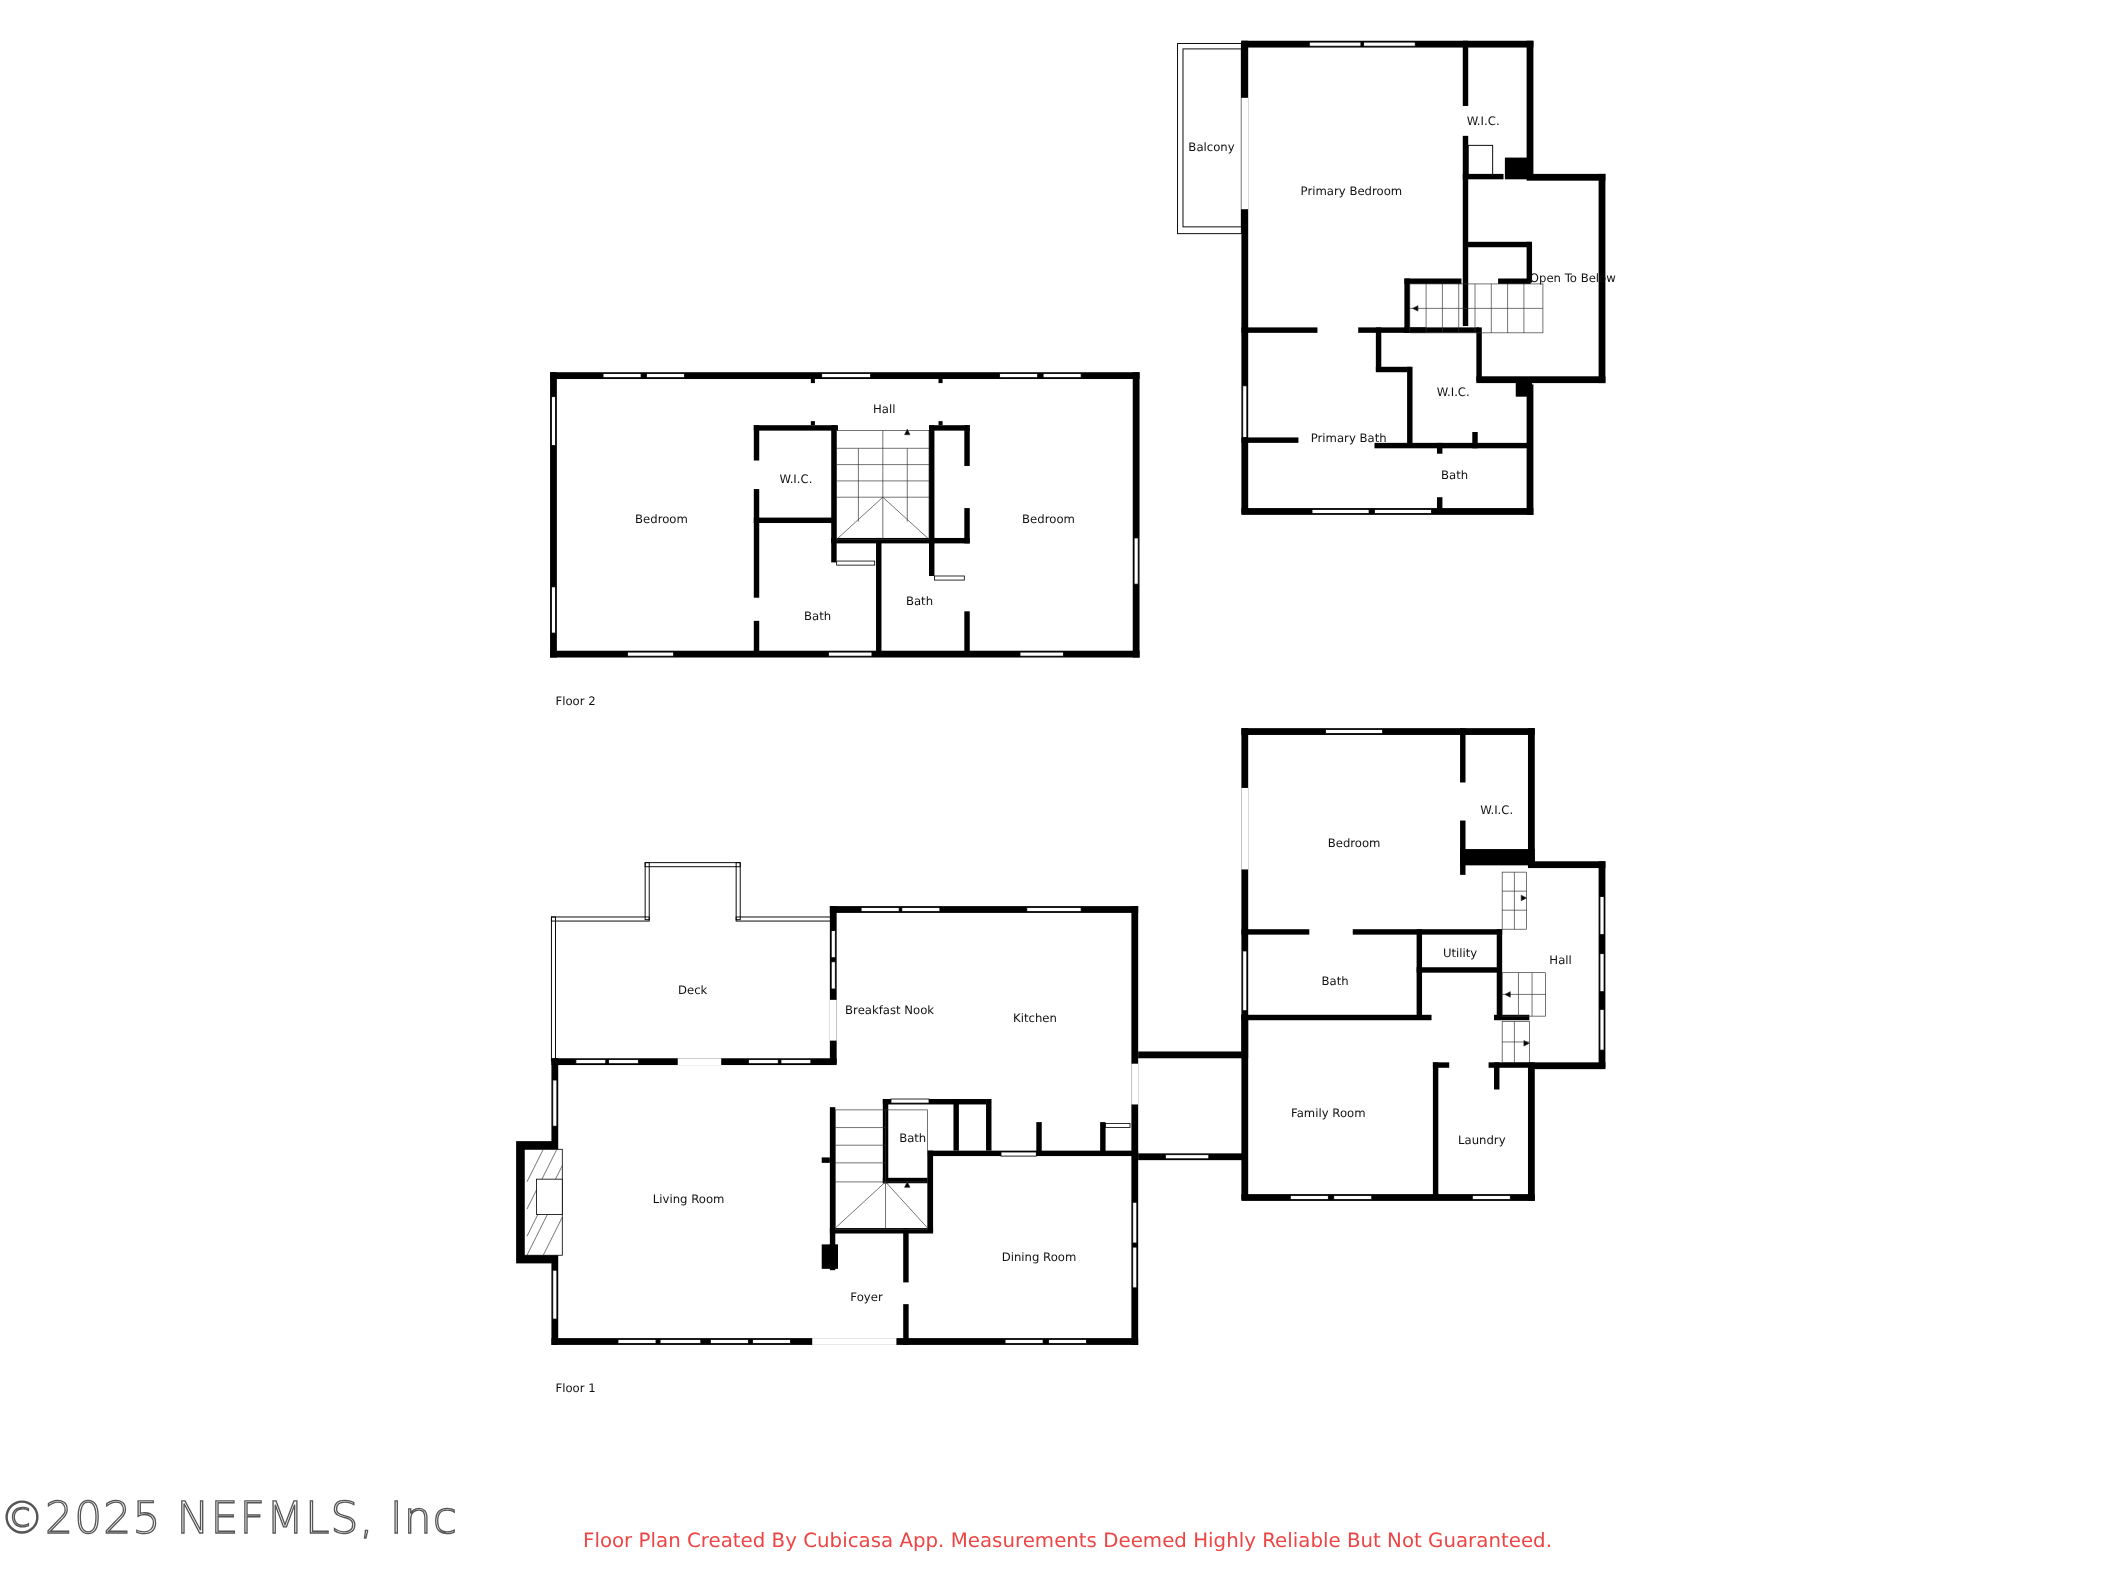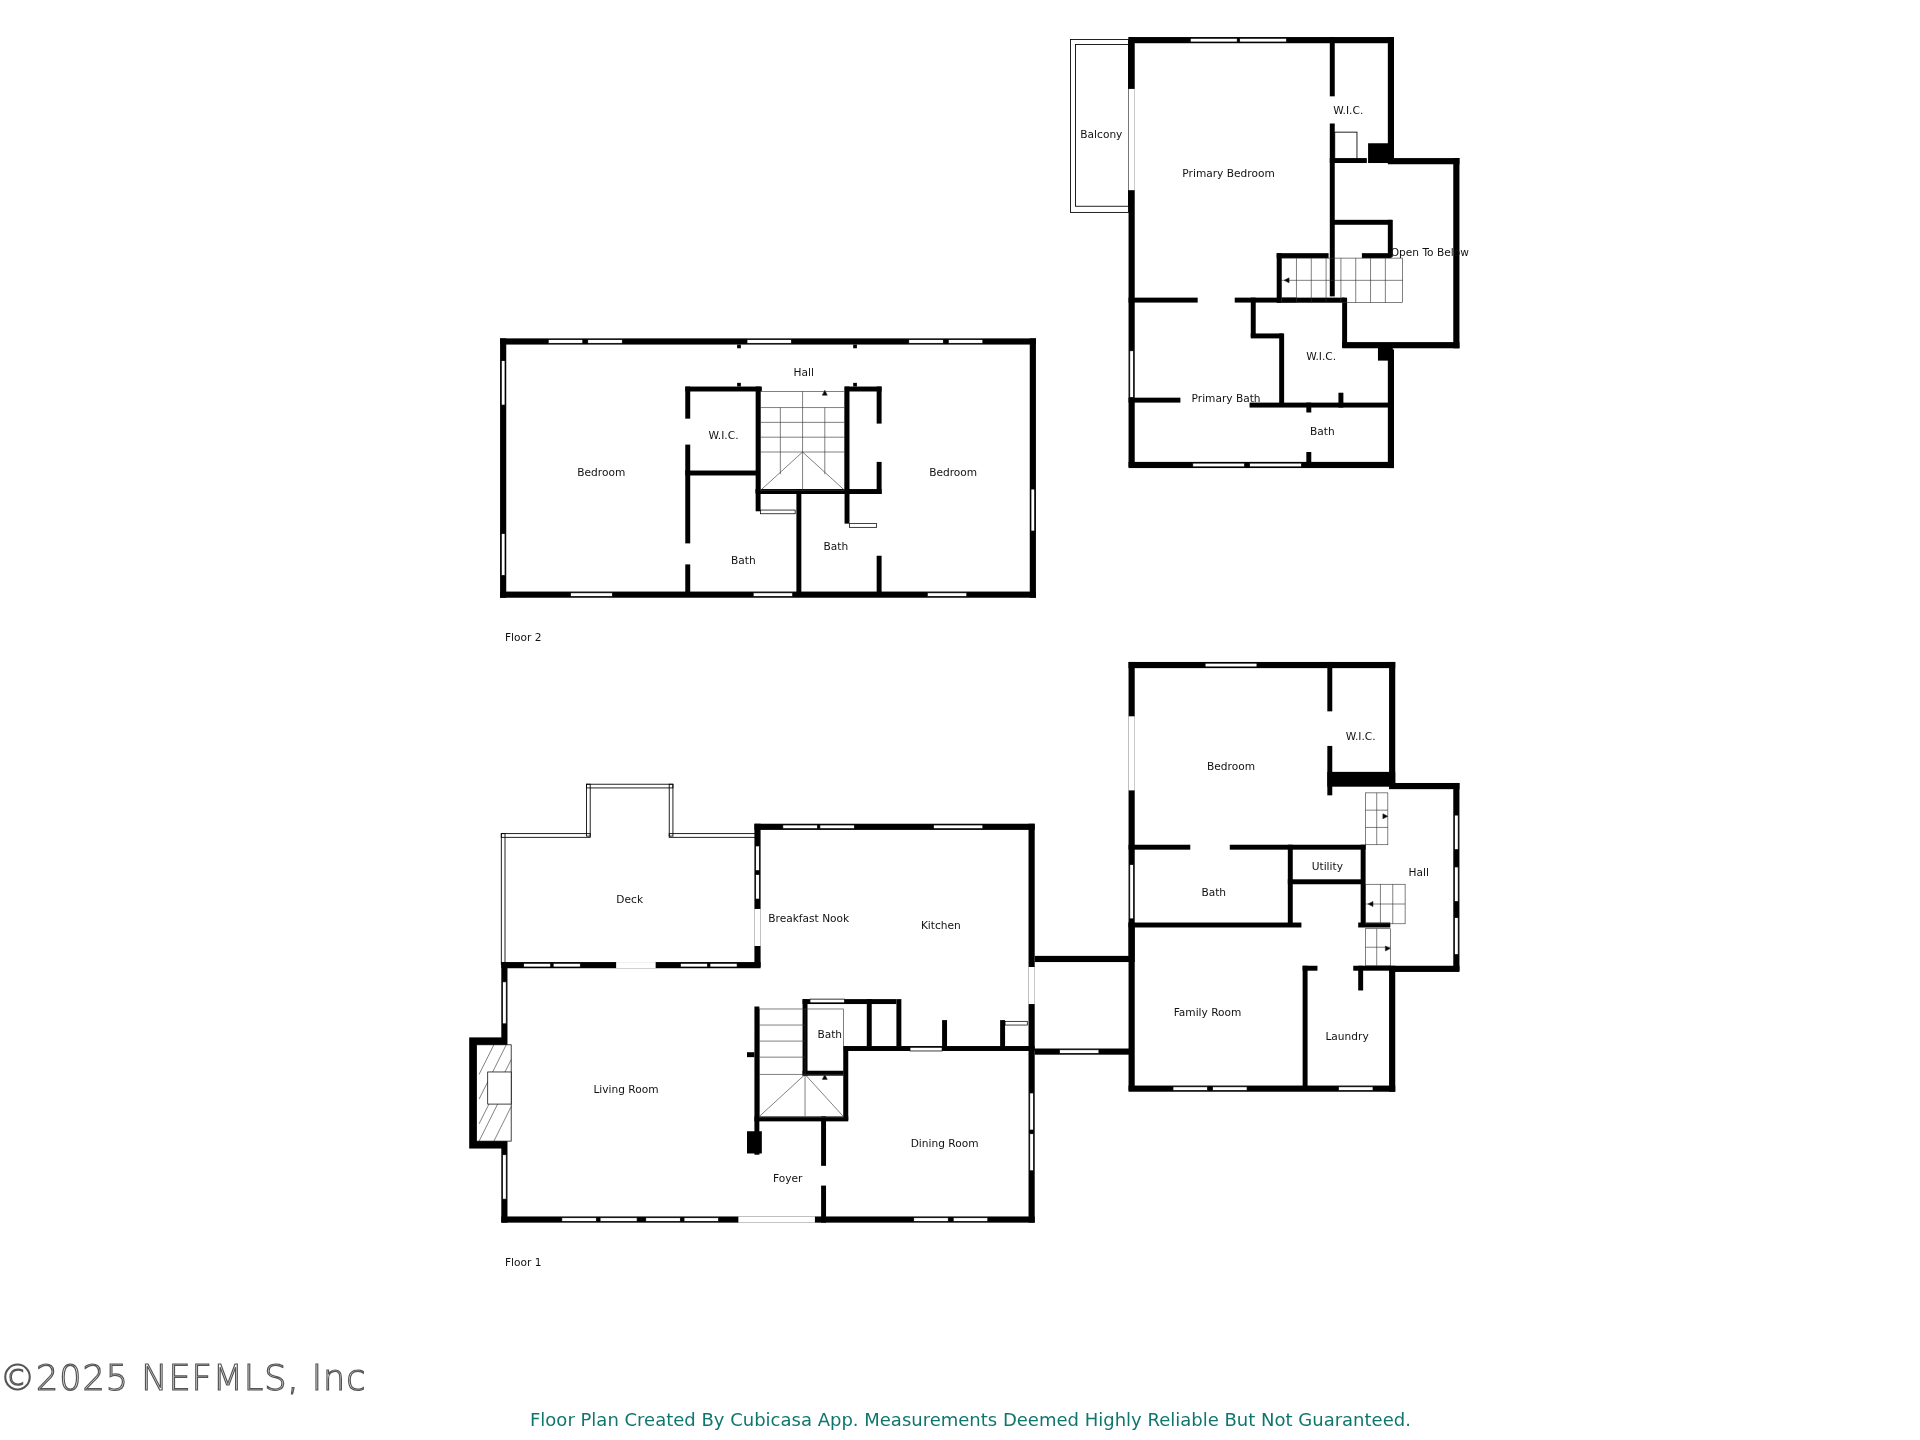--- a/index.html
+++ b/index.html
@@ -5,22 +5,22 @@
   html, body { margin: 0; padding: 0; background: #ffffff; }
   body { width: 1920px; height: 1440px; position: relative; overflow: hidden; font-family: "DejaVu Sans", sans-serif; }
   #plan { position: absolute; left: 0; top: 0; width: 1920px; height: 1440px; }
   .wall { fill: #000; }
   .win { fill: #fff; stroke: #000; stroke-width: 0.6; }
   .open { fill: #fff; }
   .thin { fill: none; stroke: #000; stroke-width: 0.7; }
   .stairs { fill: none; stroke: #333; stroke-width: 0.5; }
   .room-label { font-family: "DejaVu Sans", sans-serif; font-size: 8.6px; fill: #111; text-anchor: middle; dominant-baseline: middle; }
   .floor-label { font-family: "DejaVu Sans", sans-serif; font-size: 8.6px; fill: #111; }
-  .footer { position: absolute; left: 530px; top: 1390px; font-family: "DejaVu Sans", sans-serif; font-size: 18px; color: #0f766e; white-space: nowrap; margin-top: 19px; }
-  .watermark { position: absolute; left: 0px; top: 1358px; font-family: "DejaVu Sans", sans-serif; font-size: 35px; font-weight: 100; color: #fff; -webkit-text-stroke: 1.2px #555; letter-spacing: 1px; white-space: nowrap; }
+  .footer { position: absolute; left: 530px; top: 1390px; font-family: "DejaVu Sans", sans-serif; font-size: 18px; color: #ef4444; white-space: nowrap; }
+  .watermark { position: absolute; left: 0px; top: 1358px; font-family: "DejaVu Sans", sans-serif; font-size: 40px; font-weight: 100; color: #fff; -webkit-text-stroke: 1.2px #555; letter-spacing: 1px; white-space: nowrap; }
 </style>
 </head>
 <body>
 
 <svg id="plan" viewBox="0 0 1555 1166" preserveAspectRatio="none" xmlns="http://www.w3.org/2000/svg">
 
   <g>
 
     <rect class="wall" x="405" y="274" width="434" height="5"></rect>
     <rect class="wall" x="405" y="479" width="434" height="5"></rect>

